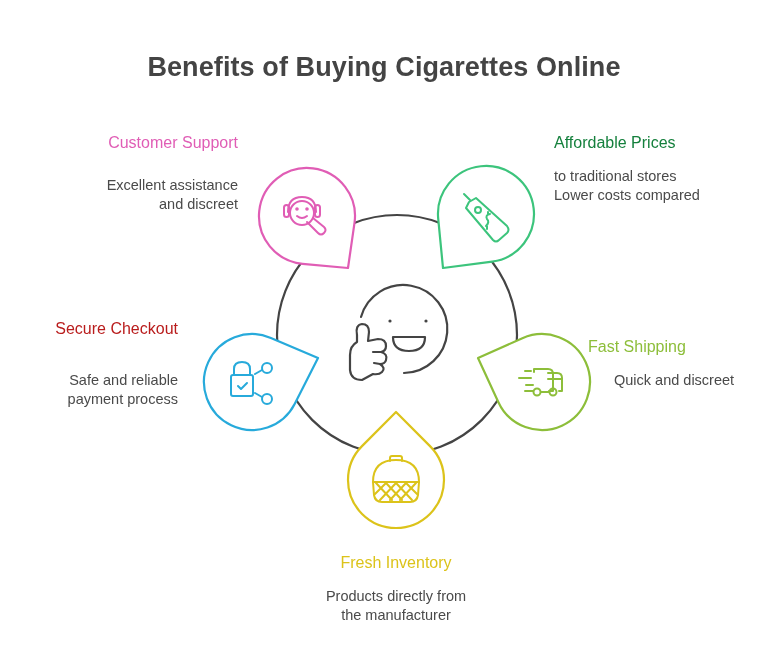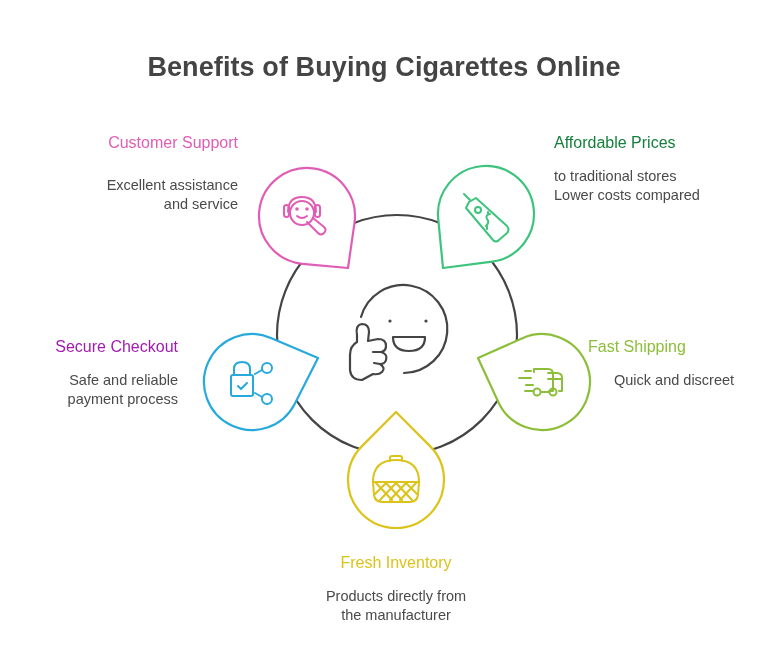--- a/index.html
+++ b/index.html
@@ -86,30 +86,30 @@
     <path d="M376 483 L392 500 M386 483 L402 500 M396 483 L412 500 M406 483 L417 494"></path>
     <path d="M416 483 L400 500 M406 483 L390 500 M396 483 L380 500 M386 483 L375 494"></path>
   </g>
 </svg>
 
 <div class="title">Benefits of Buying Cigarettes Online</div>
 
 <div class="label right-align" id="lbl-0" style="right: 530px; top: 134px; color: rgb(224, 93, 181);">Customer Support</div>
 <div class="desc right-align" id="desc-0" style="right:530px; top:167px;margin-top:9px;">
   <div>Excellent assistance</div>
-  <div>and service</div>
+  <div>and discreet</div>
 </div>
 
 <div class="label" id="lbl-1" style="left: 554px; top: 134px; color: #15803d; text-align: center;">Affordable Prices</div>
 <div class="desc" id="desc-1" style="left:554px; top:167px;">
   <div>to traditional stores</div>
   <div>Lower costs compared</div>
 </div>
 
-<div class="label right-align" id="lbl-2" style="right: 590px; top: 338px; color: #a21caf; margin-left: 28px;">Secure Checkout</div>
+<div class="label right-align" id="lbl-2" style="right: 590px; top: 320px; color: #b91c1c; margin-left: 28px;">Secure Checkout</div>
 <div class="desc right-align" id="desc-2" style="right:590px; top:371px;">
   <div>Safe and reliable</div>
   <div>payment process</div>
 </div>
 
 <div class="label" id="lbl-3" style="left: 588px; top: 338px; color: rgb(141, 190, 58);">Fast Shipping</div>
 <div class="desc" id="desc-3" style="left:614px; top:371px;">
   <div>Quick and discreet</div>
 </div>
 

